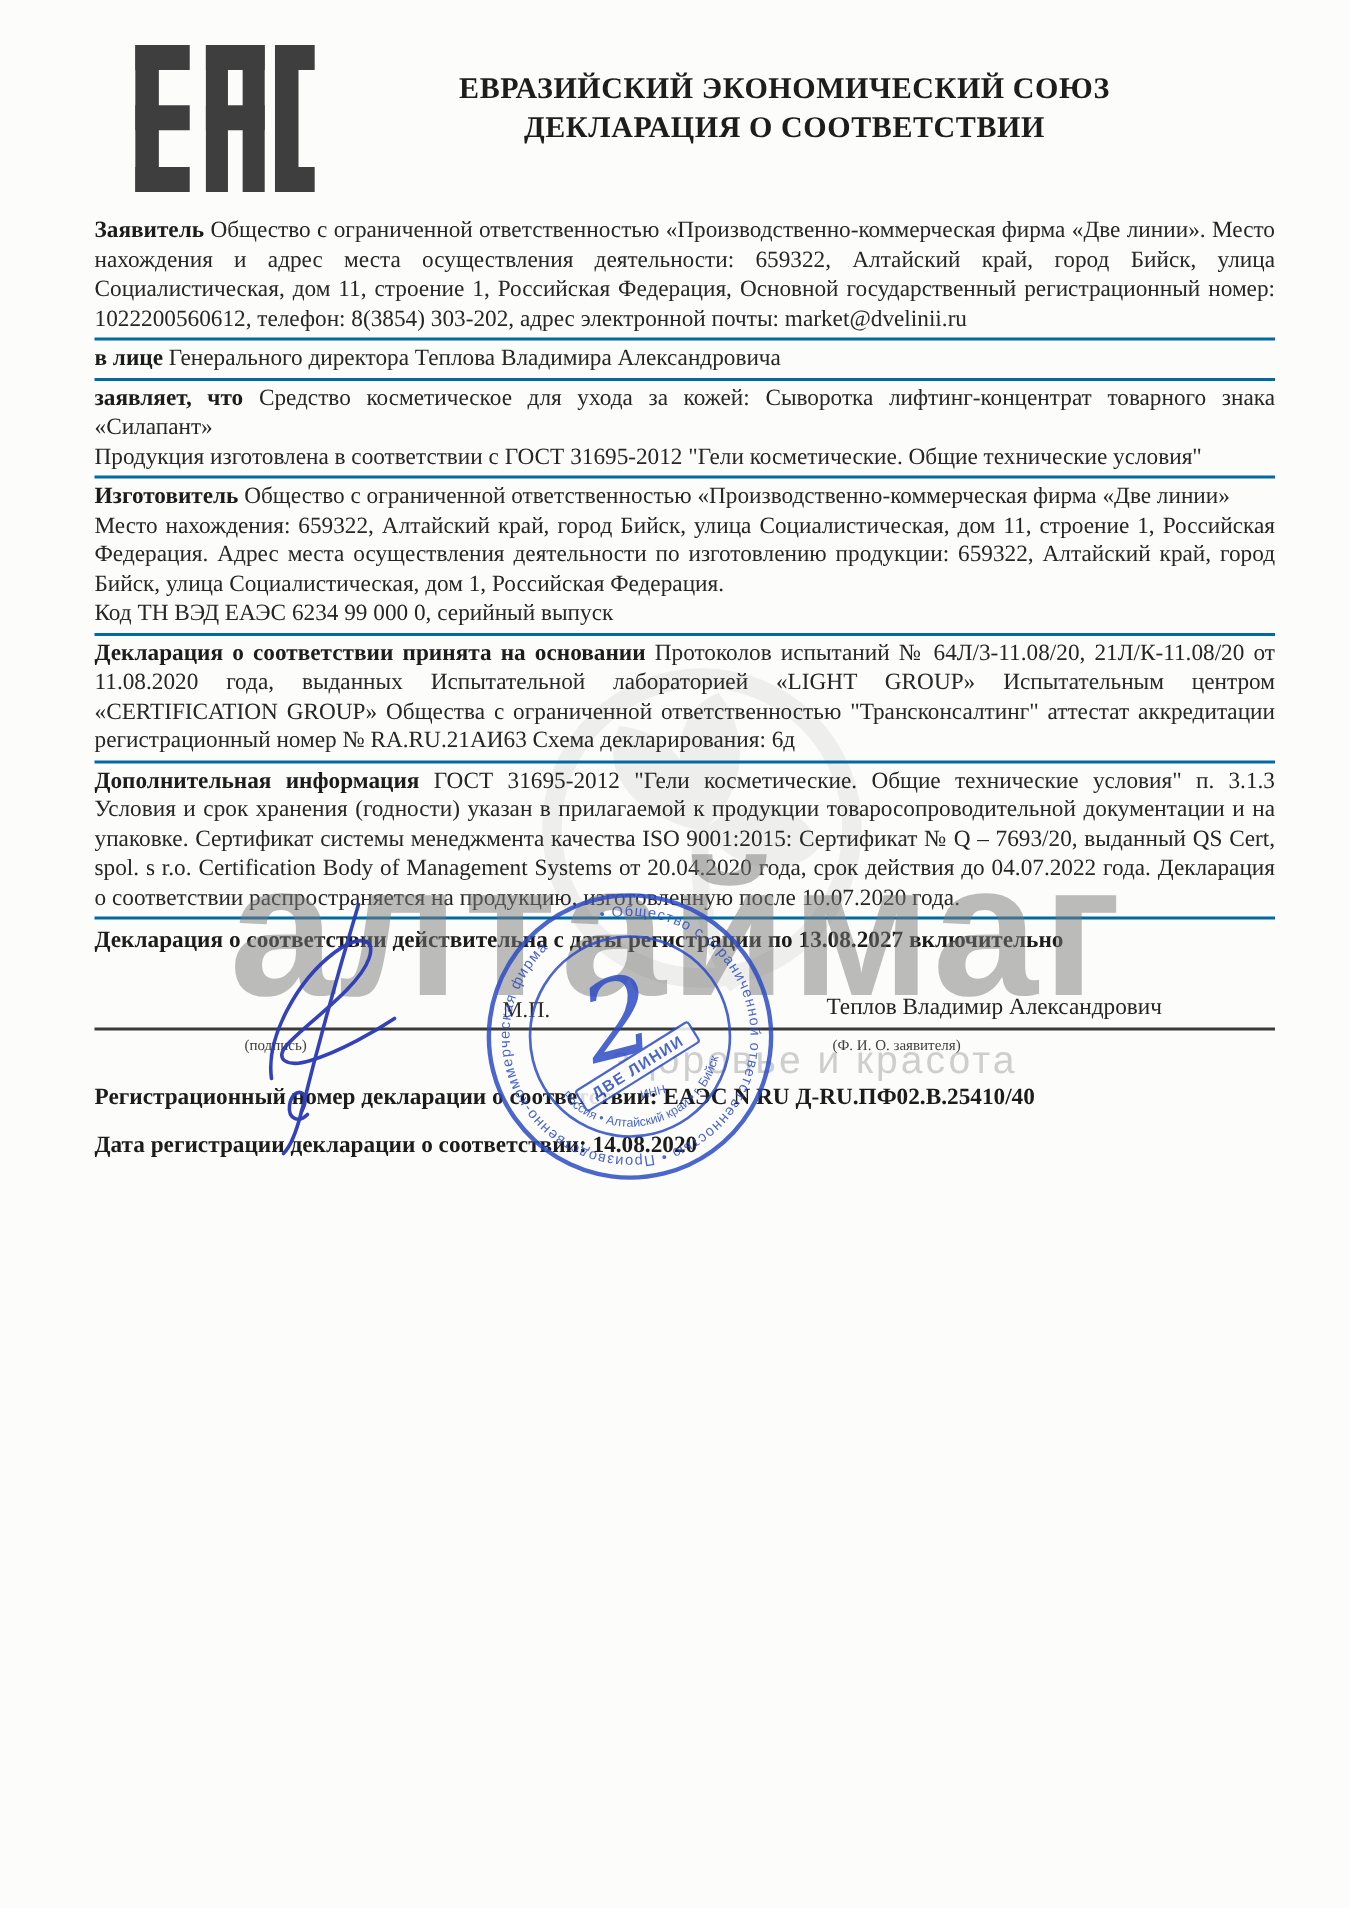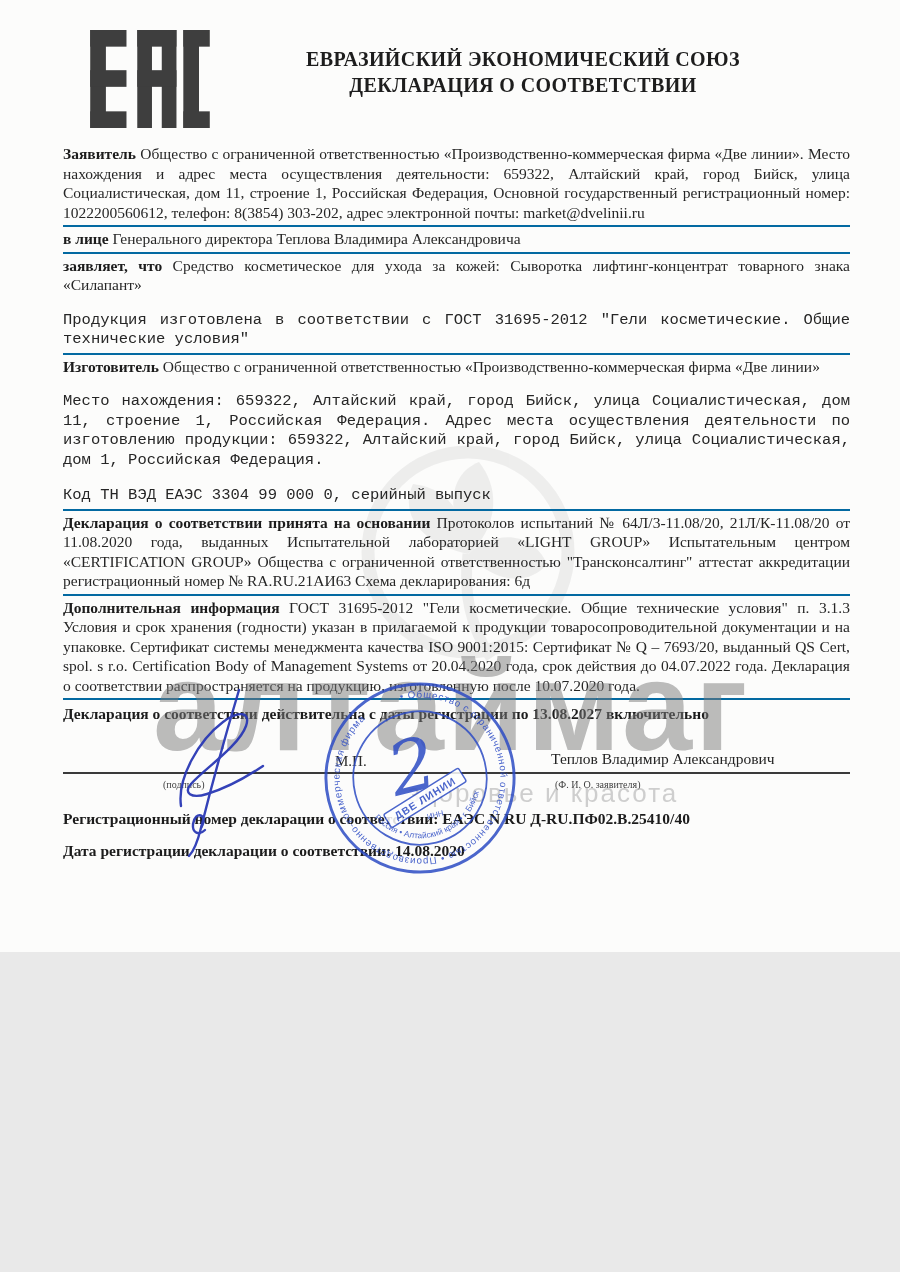--- a/index.html
+++ b/index.html
@@ -1,26 +1,26 @@
 <!DOCTYPE html>
 <html><head>
 <meta charset="utf-8">
 <style>
   html,body{margin:0;padding:0;background:#e9e9e9;}
-  .page{width:900px;height:952px;position:relative;background:#fcfcfb;
+  .page{width:900px;height:1272px;position:relative;background:#fcfcfb;
         font-family:"Liberation Serif",serif;color:#262626;overflow:hidden;margin:0 auto;}
   .content{position:absolute;left:63px;right:50px;top:30px;}
   .header{display:flex;margin-bottom:12px;}
   .eac{width:120px;height:98px;flex:0 0 auto;margin-left:27px;}
   .titlebox{flex:1;text-align:center;font-weight:bold;font-size:20px;line-height:26px;
             padding-top:16px;padding-right:14px;letter-spacing:.4px;color:#1d1d1d;}
   .body{position:relative;margin-top:14px;font-size:15.5px;line-height:19.5px;text-align:justify;}
   .sec{border-bottom:2px solid #0369a1;padding:2px 0 3px;position:relative;z-index:1;}
   .sec p{margin:0;}
-  .sec p + p{margin-top:16px;font-family:Liberation Mono, monospace;}
+  .sec p + p{margin-top:0;}
   .lead{font-weight:bold;color:#1c1c1c;}
   .sign-area{position:relative;z-index:1;}
   .validity{font-weight:bold;padding:4px 0 2px;color:#1c1c1c;}
   .sig-row{position:relative;height:46px;border-bottom:2px solid #3a3a3a;}
   .sig-name{position:absolute;left:488px;bottom:3px;font-size:15.5px;color:#242424;}
   .cap-row{position:relative;height:15px;font-size:10px;color:#3f3f3f;}
   .cap-sign{position:absolute;left:100px;top:1px;}
   .cap-fio{position:absolute;left:492px;top:1px;}
   .footer{margin-top:20px;font-weight:bold;font-size:15.5px;color:#1c1c1c;}
   .footer .line2{margin-top:13px;}
@@ -86,21 +86,21 @@
       </section>
 
       <section class="sec">
         <p><b class="lead">заявляет, что</b><span> Средство косметическое для ухода за кожей: Сыворотка лифтинг-концентрат товарного знака «Силапант»</span></p>
         <p>Продукция изготовлена в соответствии с ГОСТ 31695-2012 "Гели косметические. Общие технические условия"</p>
       </section>
 
       <section class="sec">
         <p><b class="lead">Изготовитель</b><span> Общество с ограниченной ответственностью «Производственно-коммерческая фирма «Две линии»</span></p>
         <p>Место нахождения: 659322, Алтайский край, город Бийск, улица Социалистическая, дом 11, строение 1, Российская Федерация. Адрес места осуществления деятельности по изготовлению продукции: 659322, Алтайский край, город Бийск, улица Социалистическая, дом 1, Российская Федерация.</p>
-        <p>Код ТН ВЭД ЕАЭС 3304 99 000 0, серийный выпуск</p>
+        <p>Код ТН ВЭД ЕАЭС 6234 99 000 0, серийный выпуск</p>
       </section>
 
 
       <section class="sec">
         <p><b class="lead">Декларация о соответствии принята на основании</b><span> Протоколов испытаний № 64Л/3-11.08/20, 21Л/К-11.08/20 от 11.08.2020 года, выданных Испытательной лабораторией «LIGHT GROUP» Испытательным центром «CERTIFICATION GROUP» Общества с ограниченной ответственностью "Трансконсалтинг" аттестат аккредитации регистрационный номер № RA.RU.21АИ63 Схема декларирования: 6д</span></p>
       </section>
 
       <section class="sec">
         <p><b class="lead">Дополнительная информация</b><span> ГОСТ 31695-2012 "Гели косметические. Общие технические условия" п. 3.1.3 Условия и срок хранения (годности) указан в прилагаемой к продукции товаросопроводительной документации и на упаковке. Сертификат системы менеджмента качества ISO 9001:2015: Сертификат № Q – 7693/20, выданный QS Cert, spol. s r.o. Certification Body of Management Systems от 20.04.2020 года, срок действия до 04.07.2022 года. Декларация о соответствии распространяется на продукцию, изготовленную после 10.07.2020 года.</span></p>
       </section>

